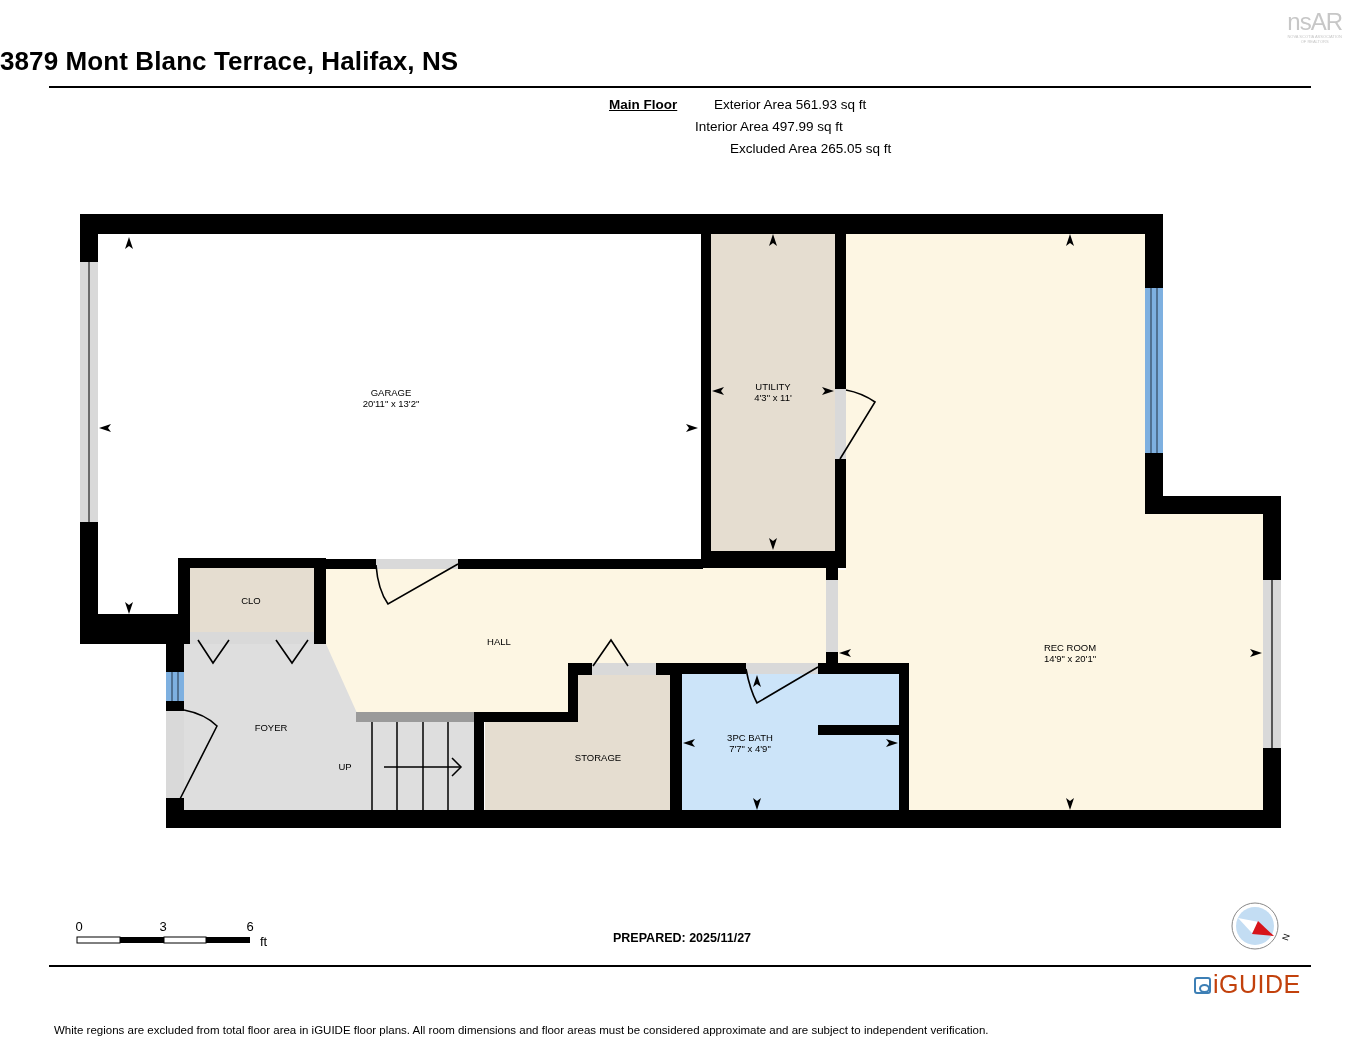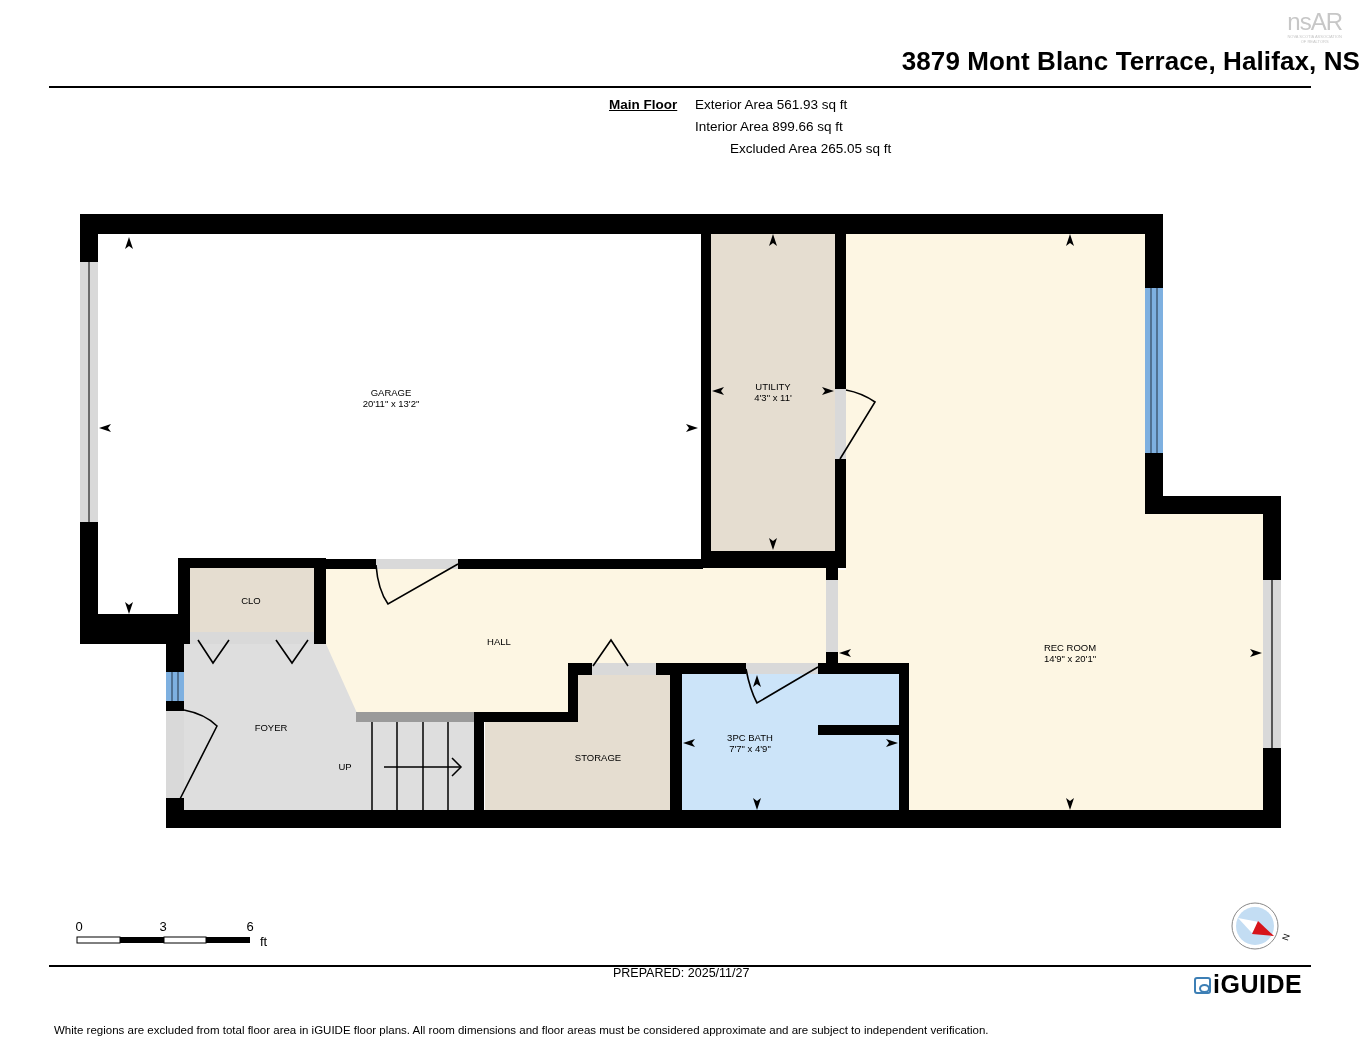--- a/index.html
+++ b/index.html
@@ -1,46 +1,46 @@
 <!DOCTYPE html>
 <html><head>
 <meta charset="utf-8">
 <style>
   html, body { margin: 0; padding: 0; background: #ffffff; }
   body { width: 1360px; height: 1051px; position: relative; overflow: hidden; font-family: "Liberation Sans", sans-serif; color: #000; }
   .abs { position: absolute; }
-  .title { left: 0; width: 1360px; top: 46px; text-align: right; font-weight: bold; font-size: 26px; letter-spacing: 0.1px; }
+  .title { left: 0; width: 1360px; top: 46px; text-align: left; font-weight: bold; font-size: 26px; letter-spacing: 0.1px; }
   .rule { background: #000; }
   .area-label { font-weight: bold; font-size: 13.5px; }
   .area-line { font-size: 13.5px; }
   .logo-nsar { right: 18px; top: 10px; color: #c7c7c7; text-align: center; margin-left: 8px; }
   .logo-nsar .big { font-size: 24px; letter-spacing: -1px; line-height: 24px; }
   .logo-nsar .small { font-size: 4px; line-height: 5px; }
   svg text { font-family: "Liberation Sans", sans-serif; }
   .prepared { font-size: 12.5px; }
   .disclaimer { font-size: 11.5px; margin-top: 48px; }
-  .iguide { color: #000000; font-size: 25px; letter-spacing: 0.5px; font-weight: bold; }
+  .iguide { color: #c2410c; font-size: 25px; letter-spacing: 0.5px; }
   .iguide .box { display:inline-block; width: 17px; height: 17px; border: 2.5px solid #3d7fb5; border-radius: 3px; position: relative; vertical-align: -1px; margin-right: 2px; box-sizing: border-box; }
   .iguide .box::after { content:""; position:absolute; left:3px; top:5px; width:7px; height:5px; border:2px solid #3d7fb5; border-radius: 50%; }
 </style>
 </head>
 <body>
 
 <div class="abs logo-nsar">
   <div class="big">nsAR</div>
   <div class="small">NOVA SCOTIA ASSOCIATION</div>
   <div class="small">OF REALTORS</div>
 </div>
 
 <div class="abs title">3879 Mont Blanc Terrace, Halifax, NS</div>
 <div class="abs rule" style="left:49px; top:86px; width:1262px; height:2px;"></div>
 
 <div class="abs area-label" style="left:609px; top:97px;text-decoration:underline;">Main Floor</div>
-<div class="abs area-line" style="left:695px; top:97px;">Exterior Area 561.93 sq ft</div>
-<div class="abs area-line" style="left:695px; top:119px;">Interior Area 899.66 sq ft</div>
+<div class="abs area-line" style="left:714px; top:97px;">Exterior Area 561.93 sq ft</div>
+<div class="abs area-line" style="left:695px; top:119px;">Interior Area 497.99 sq ft</div>
 <div class="abs area-line" style="left:695px; top:141px;margin-left:35px;">Excluded Area 265.05 sq ft</div>
 
 <svg class="abs" style="left:0; top:0;" width="1360" height="1051" viewBox="0 0 1360 1051">
 
   <rect x="97" y="235" width="604" height="326" fill="#ffffff"></rect>
   <rect x="711" y="233" width="124" height="318" fill="#e5ddd0"></rect>
   <polygon points="846,233 1145,233 1145,513 1263,513 1263,811 908,811 908,665 838,665 838,570 846,570" fill="#fdf6e3"></polygon>
   <polygon points="326,568 838,568 838,665 580,665 580,713 483,713 355,713 326,646" fill="#fdf6e3"></polygon>
   <rect x="190" y="568" width="124" height="64" fill="#e5ddd0"></rect>
   <polygon points="183,644 326,644 357,713 372,713 372,811 183,811" fill="#dedede"></polygon>
@@ -179,17 +179,17 @@
     <circle cx="1255" cy="926" r="23" fill="#fff" stroke="#888" stroke-width="1"></circle>
     <circle cx="1255" cy="926" r="19" fill="#c3ddf3"></circle>
     <polygon points="1238,918 1259,922 1252,933" fill="#ffffff"></polygon>
     <polygon points="1258,921 1274,936 1252,934" fill="#d7141a"></polygon>
   </g>
   <text x="1284" y="944" font-size="9" transform="rotate(-70 1284 940)">N</text>
 
   <rect x="49" y="965" width="1262" height="2" fill="#000"></rect>
 </svg>
 
-<div class="abs prepared" style="left:613px; top:966px;">PREPARED: 2025/11/27</div>
+<div class="abs prepared" style="left:613px; top:931px;font-weight:bold;">PREPARED: 2025/11/27</div>
 <div class="abs disclaimer" style="left:54px; top:976px;">White regions are excluded from total floor area in iGUIDE floor plans. All room dimensions and floor areas must be considered approximate and are subject to independent verification.</div>
 <div class="abs iguide" style="left:1194px; top:970px;">
   <span class="box"></span><span>iGUIDE</span>
 </div>
 
 </body></html>

